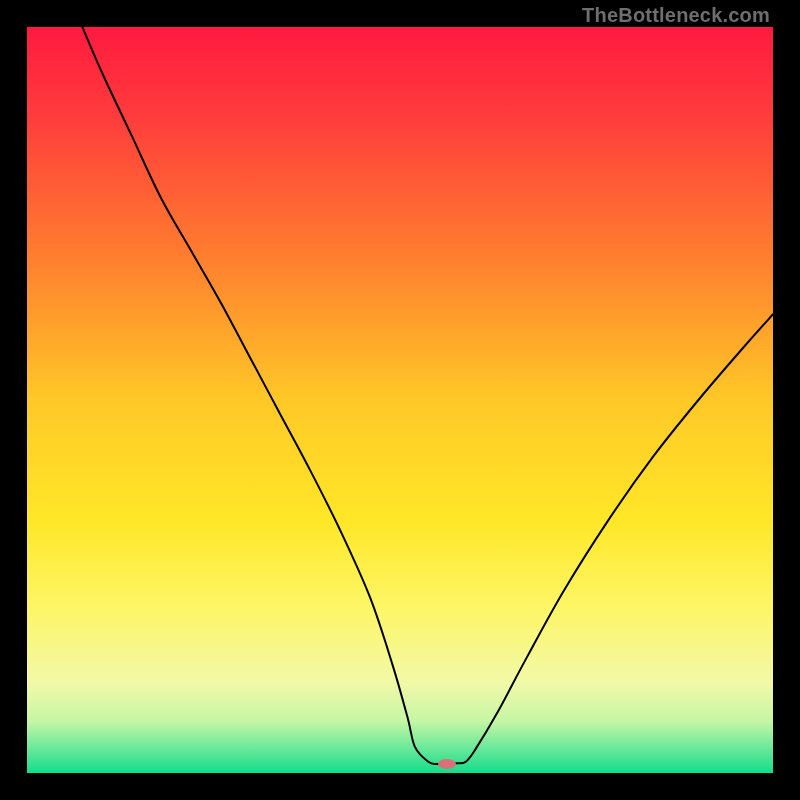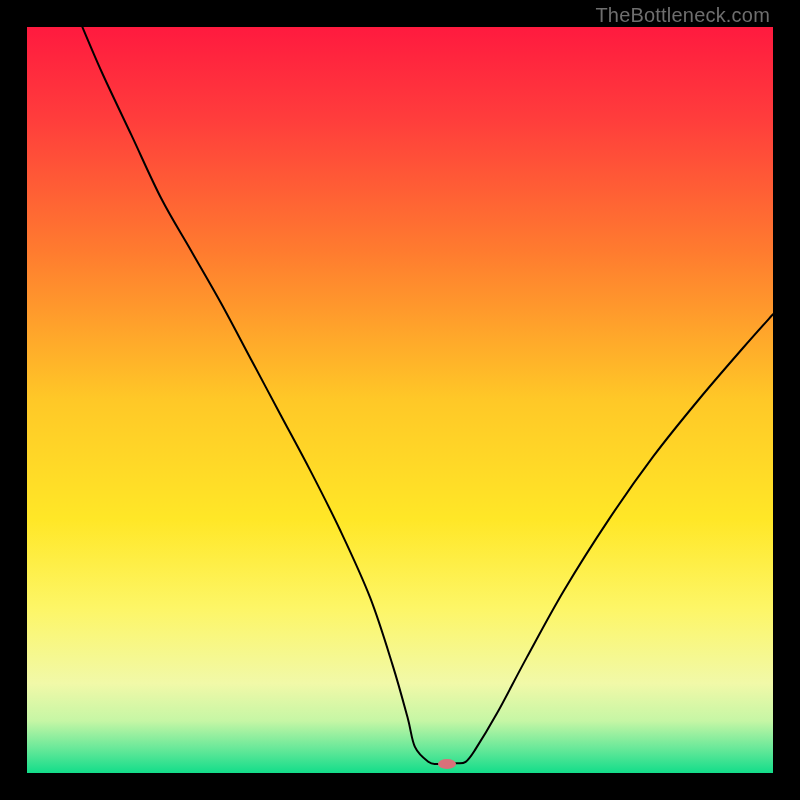--- a/index.html
+++ b/index.html
@@ -1,18 +1,18 @@
 <!DOCTYPE html>
 <html><head>
 <meta charset="utf-8">
 <style>
   html,body{margin:0;padding:0;width:800px;height:800px;background:#000;overflow:hidden;font-family:Arial,Helvetica,sans-serif}
   .frame{position:absolute;left:0;top:0;width:800px;height:800px;background:#000}
   .plot{position:absolute;left:27px;top:27px;width:746px;height:746px;overflow:hidden}
-  .attribution{position:absolute;top:4px;right:30px;color:#6e6e6e;font-size:20px;font-weight:400;letter-spacing:.2px}
+  .attribution{position:absolute;top:4px;right:30px;color:#6e6e6e;font-size:20px;font-weight:700;letter-spacing:.2px}
   svg{display:block}
 </style>
 </head>
 <body>
 <div class="frame">
   <div class="attribution">TheBottleneck.com</div>
   <div class="plot">
     <svg id="svg" width="746" height="746" viewBox="0 0 746 746">
         <defs>
           <linearGradient id="bg" x1="0" y1="0" x2="0" y2="1">

